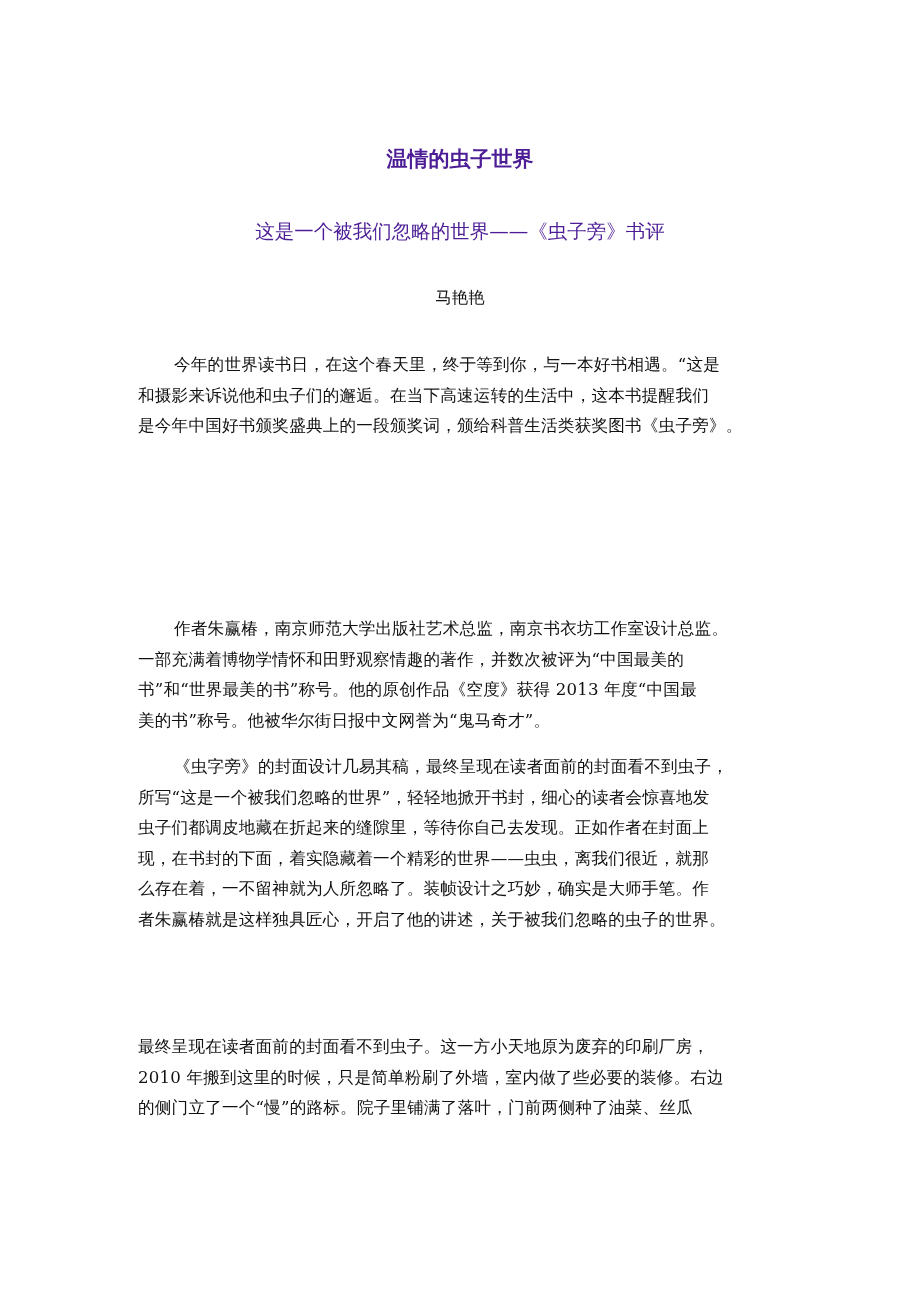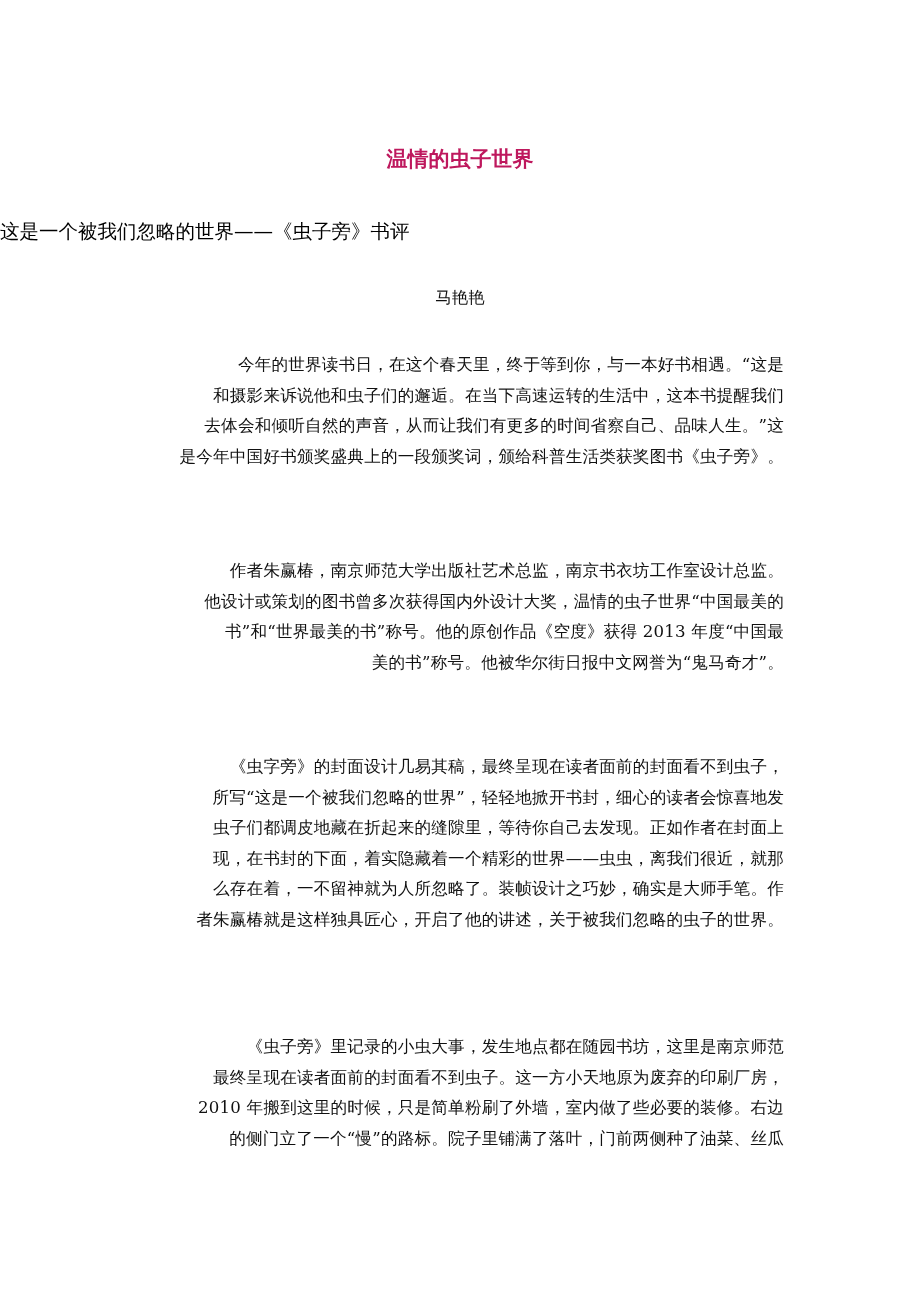--- a/index.html
+++ b/index.html
@@ -5,68 +5,66 @@
   html, body { margin: 0; padding: 0; background: #ffffff; }
   body {
     width: 920px; height: 1302px; position: relative; overflow: hidden;
     font-family: "DejaVu Serif", "Liberation Serif", serif;
     color: #111111;
   }
   .page { position: absolute; left: 0; top: 0; width: 920px; height: 1302px; background: #fff; }
   .title {
     position: absolute; left: 0; width: 920px; top: 144px; text-align: center;
     font-family: "DejaVu Sans", "Liberation Sans", sans-serif;
-    font-weight: bold; font-size: 21px; line-height: 30px; color: #be185d;
+    font-weight: bold; font-size: 21px; line-height: 30px; color: #4c1d95;
   }
   .subtitle {
-    position: absolute; left: 0; width: 920px; top: 217px; 
-    font-size: 19.5px; line-height: 30px; color: #000000;
+    position: absolute; left: 0; width: 920px; top: 217px; text-align: center;
+    font-size: 19.5px; line-height: 30px; color: #4c1d95;
   }
   .author {
     position: absolute; left: 0; width: 920px; top: 285px; text-align: center;
     font-size: 16.5px; line-height: 26px; color: #111;
   }
   .para {
     position: absolute; left: 138px; width: 646px;
     font-size: 16.6px; line-height: 30.5px; letter-spacing: 0.2px;
     margin: 0;
   }
-  .line { display: block; white-space: nowrap; height: 30.5px; text-align: right; }
+  .line { display: block; white-space: nowrap; height: 30.5px; }
   .line.indent { padding-left: 36px; }
 </style>
 </head>
 <body>
 
 <div class="page">
   <div class="title">温情的虫子世界</div>
   <div class="subtitle">这是一个被我们忽略的世界——《虫子旁》书评</div>
   <div class="author">马艳艳</div>
 
   <div class="para" style="top:350px;">
     <span class="line indent">今年的世界读书日，在这个春天里，终于等到你，与一本好书相遇。“这是</span>
     <span class="line">和摄影来诉说他和虫子们的邂逅。在当下高速运转的生活中，这本书提醒我们</span>
-    <span class="line">去体会和倾听自然的声音，从而让我们有更多的时间省察自己、品味人生。”这</span>
     <span class="line">是今年中国好书颁奖盛典上的一段颁奖词，颁给科普生活类获奖图书《虫子旁》。</span>
   </div>
 
-  <div class="para" style="top:556px;">
+  <div class="para" style="top:614px;">
     <span class="line indent">作者朱赢椿，南京师范大学出版社艺术总监，南京书衣坊工作室设计总监。</span>
-    <span class="line">他设计或策划的图书曾多次获得国内外设计大奖，温情的虫子世界“中国最美的</span>
+    <span class="line">一部充满着博物学情怀和田野观察情趣的著作，并数次被评为“中国最美的</span>
     <span class="line">书”和“世界最美的书”称号。他的原创作品《空度》获得 2013 年度“中国最</span>
     <span class="line">美的书”称号。他被华尔街日报中文网誉为“鬼马奇才”。</span>
   </div>
 
   <div class="para" style="top:752px;">
     <span class="line indent">《虫字旁》的封面设计几易其稿，最终呈现在读者面前的封面看不到虫子，</span>
     <span class="line">所写“这是一个被我们忽略的世界”，轻轻地掀开书封，细心的读者会惊喜地发</span>
     <span class="line">虫子们都调皮地藏在折起来的缝隙里，等待你自己去发现。正如作者在封面上</span>
     <span class="line">现，在书封的下面，着实隐藏着一个精彩的世界——虫虫，离我们很近，就那</span>
     <span class="line">么存在着，一不留神就为人所忽略了。装帧设计之巧妙，确实是大师手笔。作</span>
     <span class="line">者朱赢椿就是这样独具匠心，开启了他的讲述，关于被我们忽略的虫子的世界。</span>
   </div>
 
   <div class="para" style="top:1032px;">
-    <span class="line indent">《虫子旁》里记录的小虫大事，发生地点都在随园书坊，这里是南京师范</span>
     <span class="line">最终呈现在读者面前的封面看不到虫子。这一方小天地原为废弃的印刷厂房，</span>
     <span class="line">2010 年搬到这里的时候，只是简单粉刷了外墙，室内做了些必要的装修。右边</span>
     <span class="line">的侧门立了一个“慢”的路标。院子里铺满了落叶，门前两侧种了油菜、丝瓜</span>
   </div>
 </div>
 
 </body></html>

